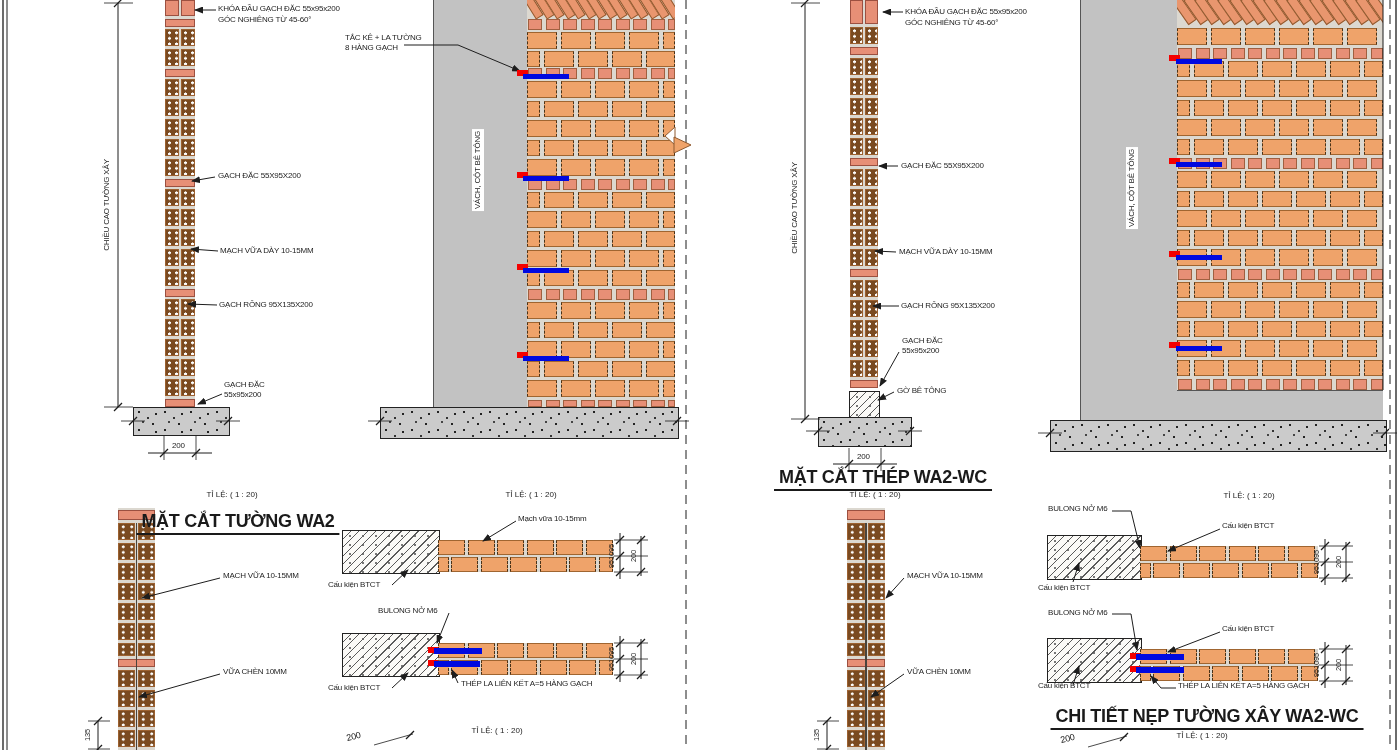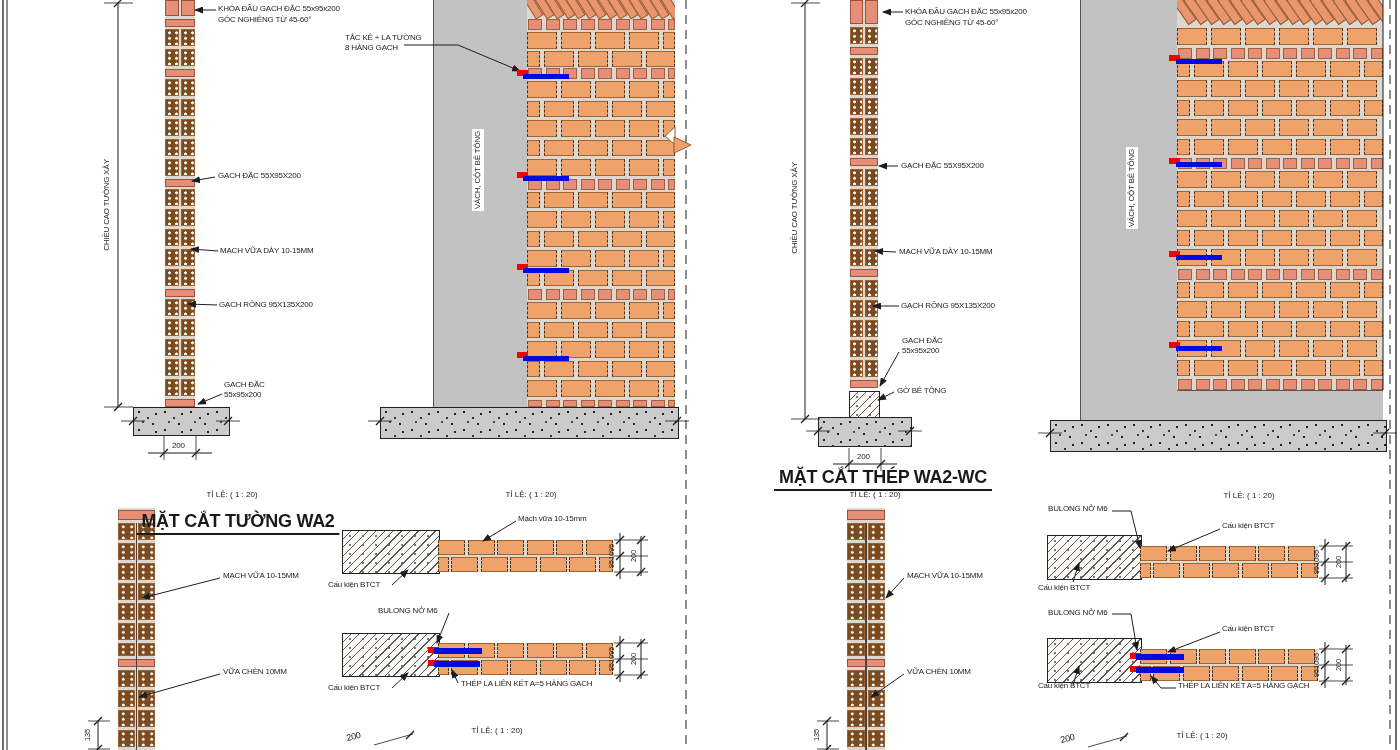--- a/index.html
+++ b/index.html
@@ -810,20 +810,21 @@
   <div class="lbl" style="left:1178px;top:681px;">THÉP LA LIÊN KẾT A=5 HÀNG GẠCH</div>
   <div class="lbl" style="left:1038px;top:681px;">Cấu kiện BTCT</div>
   <div class="lbl rot dimlbl" style="left:1317px;top:554px;">95</div>
   <div class="lbl rot dimlbl" style="left:1317px;top:562px;">10</div>
   <div class="lbl rot dimlbl" style="left:1317px;top:570px;">95</div>
   <div class="lbl rot dimlbl" style="left:1339px;top:562px;">200</div>
   <div class="lbl rot dimlbl" style="left:1317px;top:657px;">95</div>
   <div class="lbl rot dimlbl" style="left:1317px;top:665px;">10</div>
   <div class="lbl rot dimlbl" style="left:1317px;top:673px;">95</div>
   <div class="lbl rot dimlbl" style="left:1339px;top:665px;">200</div>
+  <div class="title" style="left:1207px;top:706px;">CHI TIẾT NẸP TƯỜNG XÂY WA2-WC</div>
   <div class="subtitle" style="left:1202px;top:731px;">TỈ LỆ: ( 1 : 20)</div>
   <div class="lbl obl" style="left:1062px;top:735px;">200</div>
 <div class="tiered" style="position: absolute; left: 517px; top: 70px; width: 11px; height: 6px;"></div>
     <div class="tieblue" style="position: absolute; left: 523px; top: 74px; width: 46px; height: 5px;"></div>
     <div class="tiered" style="position: absolute; left: 517px; top: 172px; width: 11px; height: 6px;"></div>
     <div class="tieblue" style="position: absolute; left: 523px; top: 176px; width: 46px; height: 5px;"></div>
     <div class="tiered" style="position: absolute; left: 517px; top: 264px; width: 11px; height: 6px;"></div>
     <div class="tieblue" style="position: absolute; left: 523px; top: 268px; width: 46px; height: 5px;"></div>
     <div class="tiered" style="position: absolute; left: 517px; top: 352px; width: 11px; height: 6px;"></div>
     <div class="tieblue" style="position: absolute; left: 523px; top: 356px; width: 46px; height: 5px;"></div>

